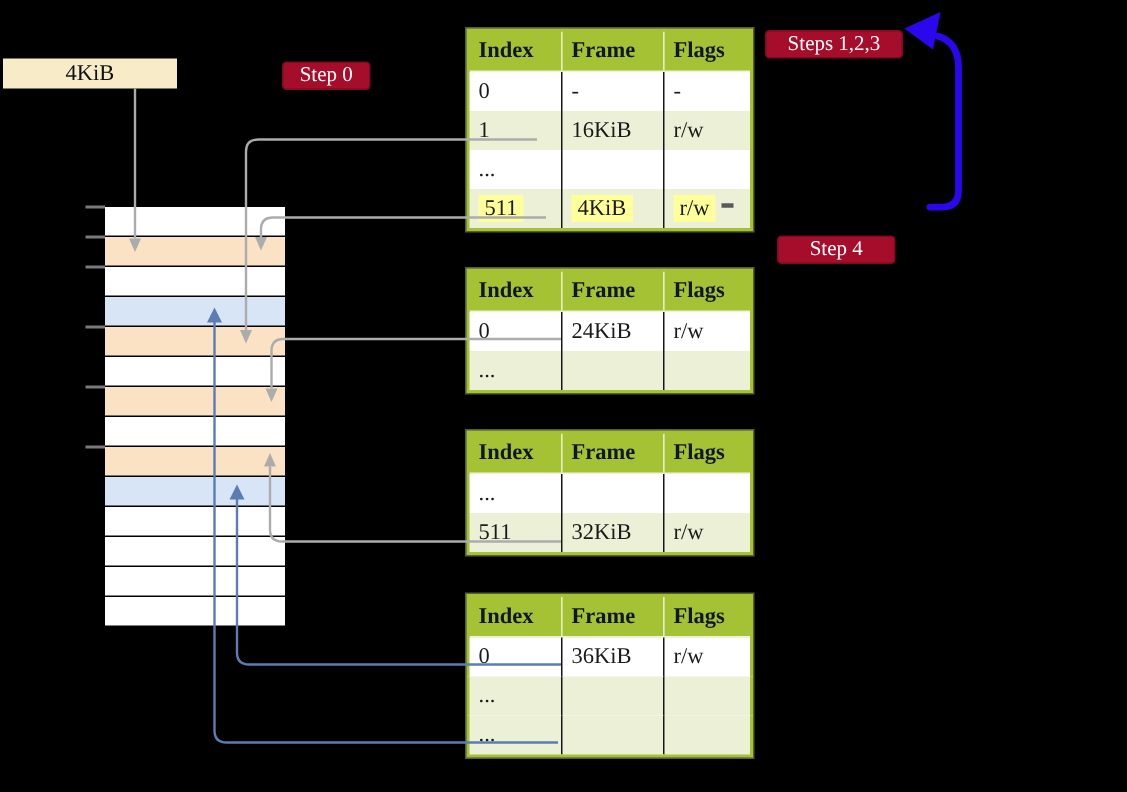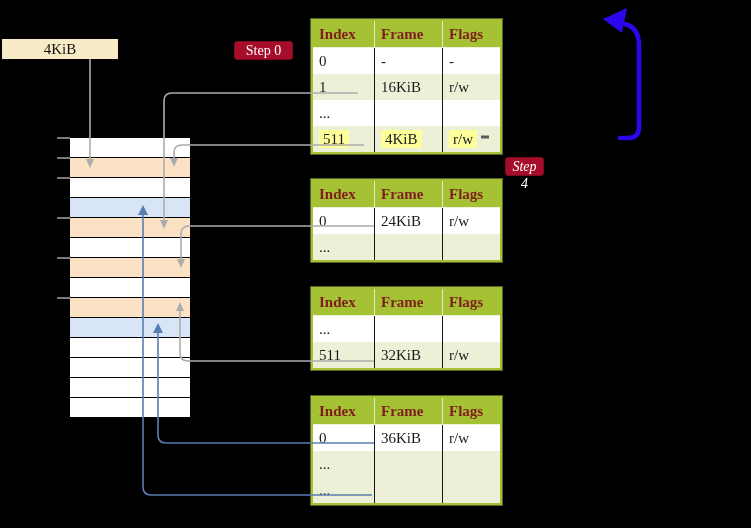--- a/index.html
+++ b/index.html
@@ -21,21 +21,21 @@
   .mrow{height:20px;border-bottom:1px solid #000;box-sizing:border-box;}
   .tone-white{background:#ffffff;}
   .tone-peach{background:#FBE2C5;}
   .tone-blue{background:#D8E5F7;}
   .tick{position:absolute;left:57px;width:13px;height:2px;background:#7a7a7a;}
 
   
   .ptable{position:absolute;border-collapse:collapse;table-layout:fixed;
           font-size:15px;color:#1a1a1a;background:#fff;
           border:2px solid #A4C233;outline:1px solid #55622a;}
-  .ptable th{background:#A4C233;color:#7f1d1d;font-weight:bold;height:26px;text-align:left;
+  .ptable th{background:#A4C233;color:#0f172a;font-weight:bold;height:26px;text-align:left;
              padding:0 0 0 6px;font-size:15px;border-left:1px solid #e4ecc4;
              border-bottom:1px solid #eef3d8;}
   .ptable th:first-child{border-left:none;}
   .ptable td{height:26px;padding:0 0 0 6px;border-left:1px solid #161616;}
   .ptable td:first-child{border-left:none;}
   .ptable tr.g td{background:#EBF0D7;}
   .ptable tr.w td{background:#ffffff;}
   .c1{width:55px;} .c2{width:61px;} .c3{width:51px;}
   .hl{background:#FEFF9B;padding:1px 4px;}
 
@@ -43,22 +43,23 @@
 </style>
 </head>
 <body>
 
 <div id="canvas">
 
   <div class="pbox">
     <span>4KiB</span>
   </div>
 
-  <div class="badge badge-red" style="left:188px;top:41px;width:59px;margin-left:46px;">Step 0</div>
-  <div class="badge badge-red" style="left:505px;top:157px;width:39px;font-style:italic;">Step 4</div>
+  <div class="badge badge-red" style="left:188px;top:41px;width:59px;">Step 0</div>
+  <div class="badge badge-red" style="left:510px;top:20px;width:92px;">Steps 1,2,3</div>
+  <div class="badge badge-red" style="left:518px;top:157px;width:79px;">Step 4</div>
 
   <div id="memcol">
       <div class="mrow tone-white"></div>
       <div class="mrow tone-peach"></div>
       <div class="mrow tone-white"></div>
       <div class="mrow tone-blue"></div>
       <div class="mrow tone-peach"></div>
       <div class="mrow tone-white"></div>
       <div class="mrow tone-peach"></div>
       <div class="mrow tone-white"></div>

